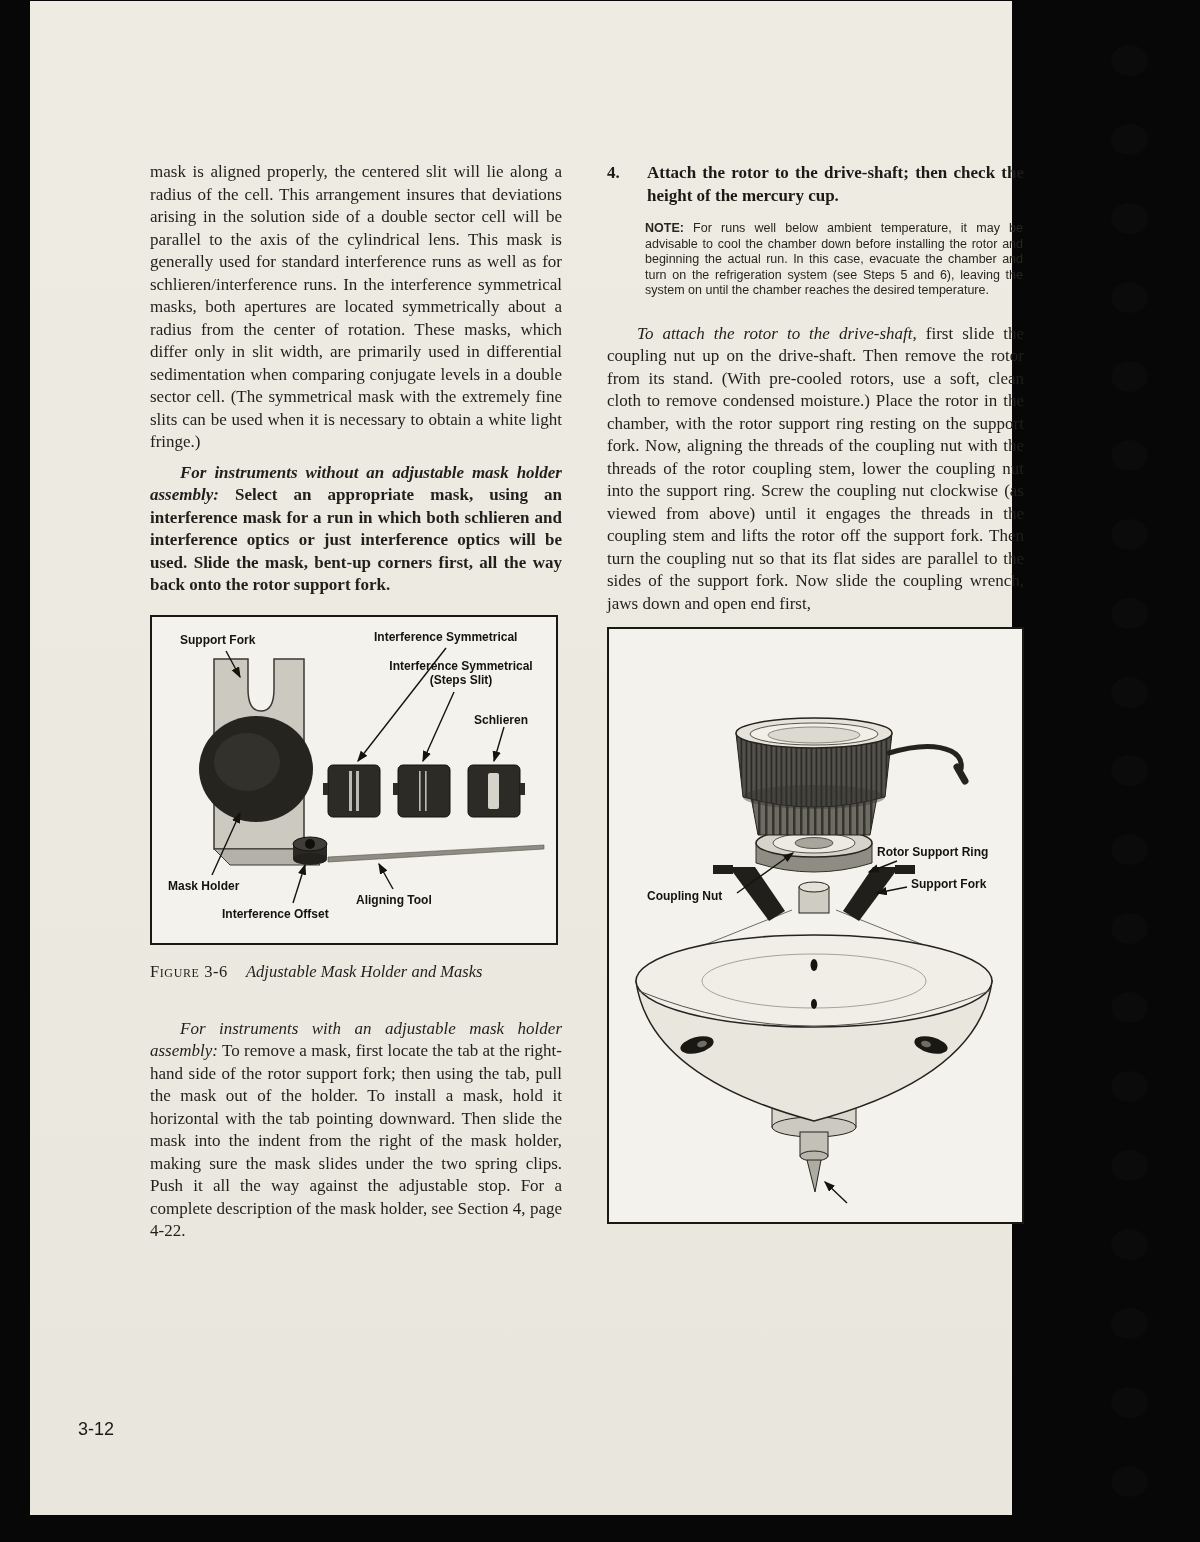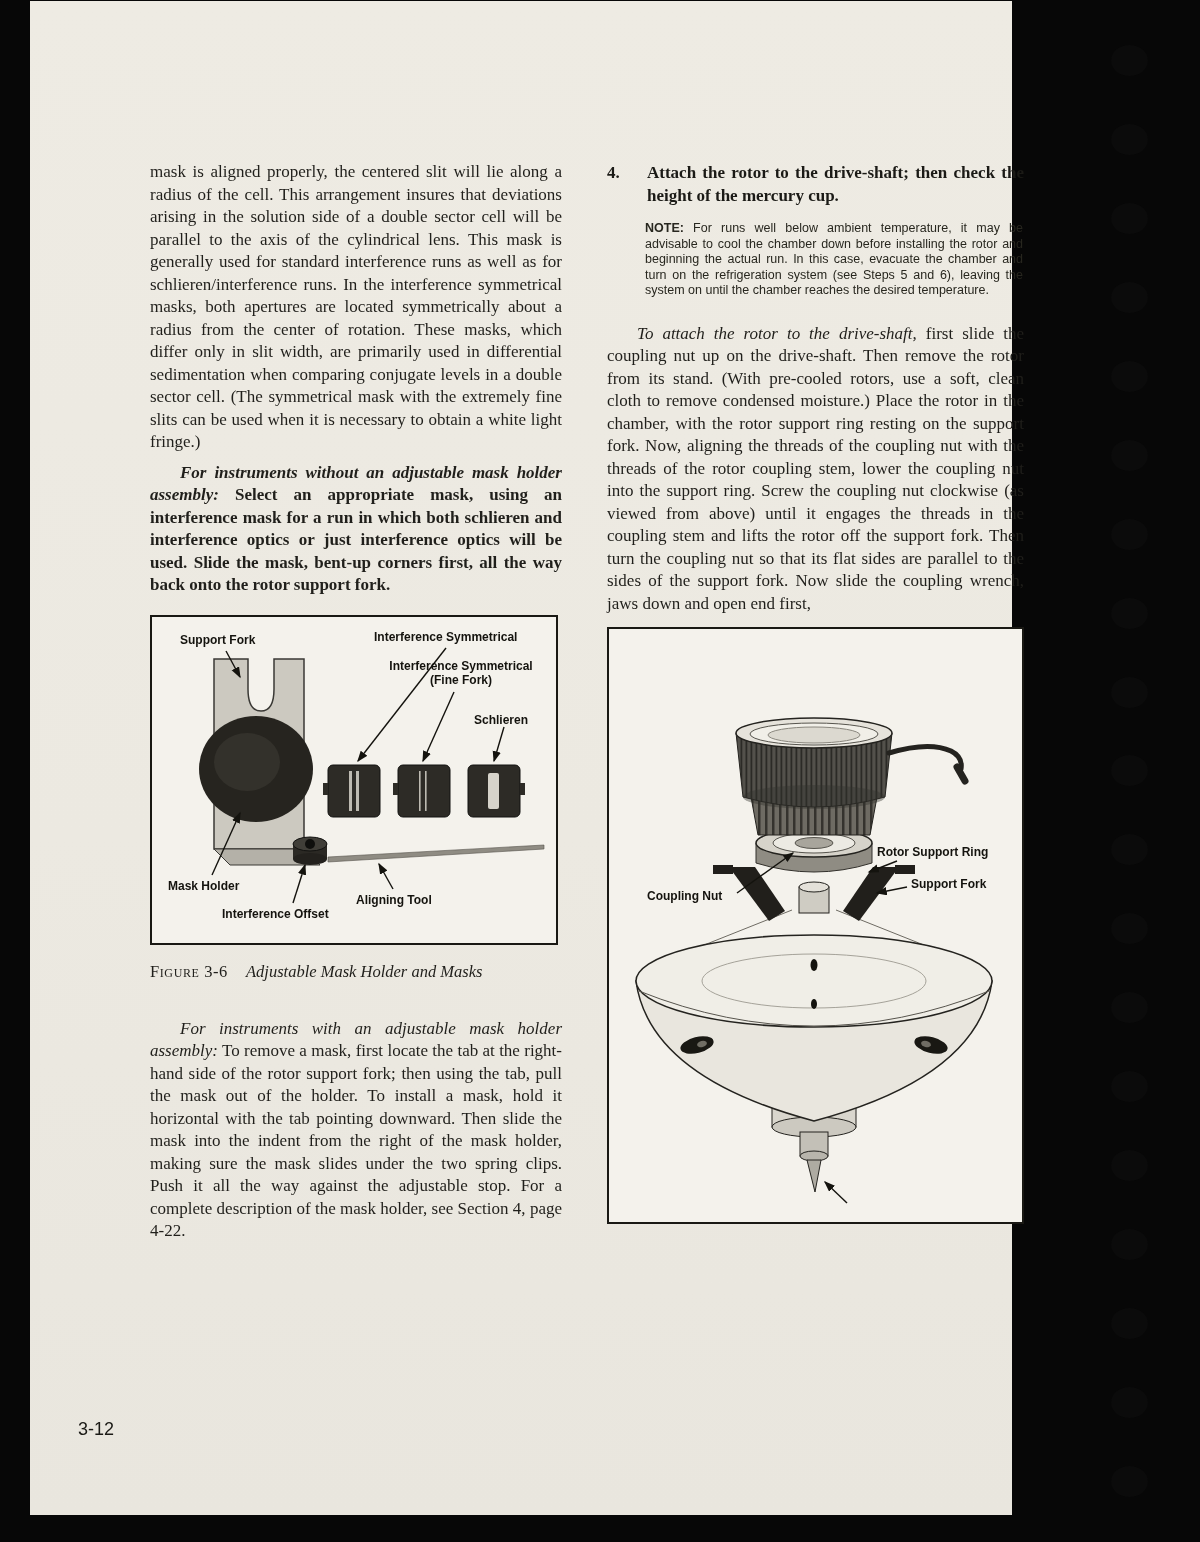--- a/index.html
+++ b/index.html
@@ -153,21 +153,21 @@
           <line x1="352" y1="110" x2="342" y2="144" marker-end="url(#a6)"></line>
           <line x1="60" y1="258" x2="88" y2="196" marker-end="url(#a6)"></line>
           <line x1="141" y1="286" x2="153" y2="248" marker-end="url(#a6)"></line>
           <line x1="241" y1="272" x2="227" y2="247" marker-end="url(#a6)"></line>
         </g>
       </svg>
       <div class="fig-label" style="left:28px;top:16px">Support Fork</div>
       <div class="fig-label" style="left:222px;top:13px">Interference Symmetrical</div>
       <div class="fig-label center" style="left:230px;top:42px;width:158px">
         <div>Interference Symmetrical</div>
-        <div>(Fine Fork)</div>
+        <div>(Steps Slit)</div>
       </div>
       <div class="fig-label" style="left:322px;top:96px">Schlieren</div>
       <div class="fig-label" style="left:16px;top:262px">Mask Holder</div>
       <div class="fig-label" style="left:70px;top:290px">Interference Offset</div>
       <div class="fig-label" style="left:204px;top:276px">Aligning Tool</div>
     </div>
 
     <div class="caption">
       <span class="cap-label">Figure 3-6</span><span class="cap-title">Adjustable Mask Holder and Masks</span>
     </div>

